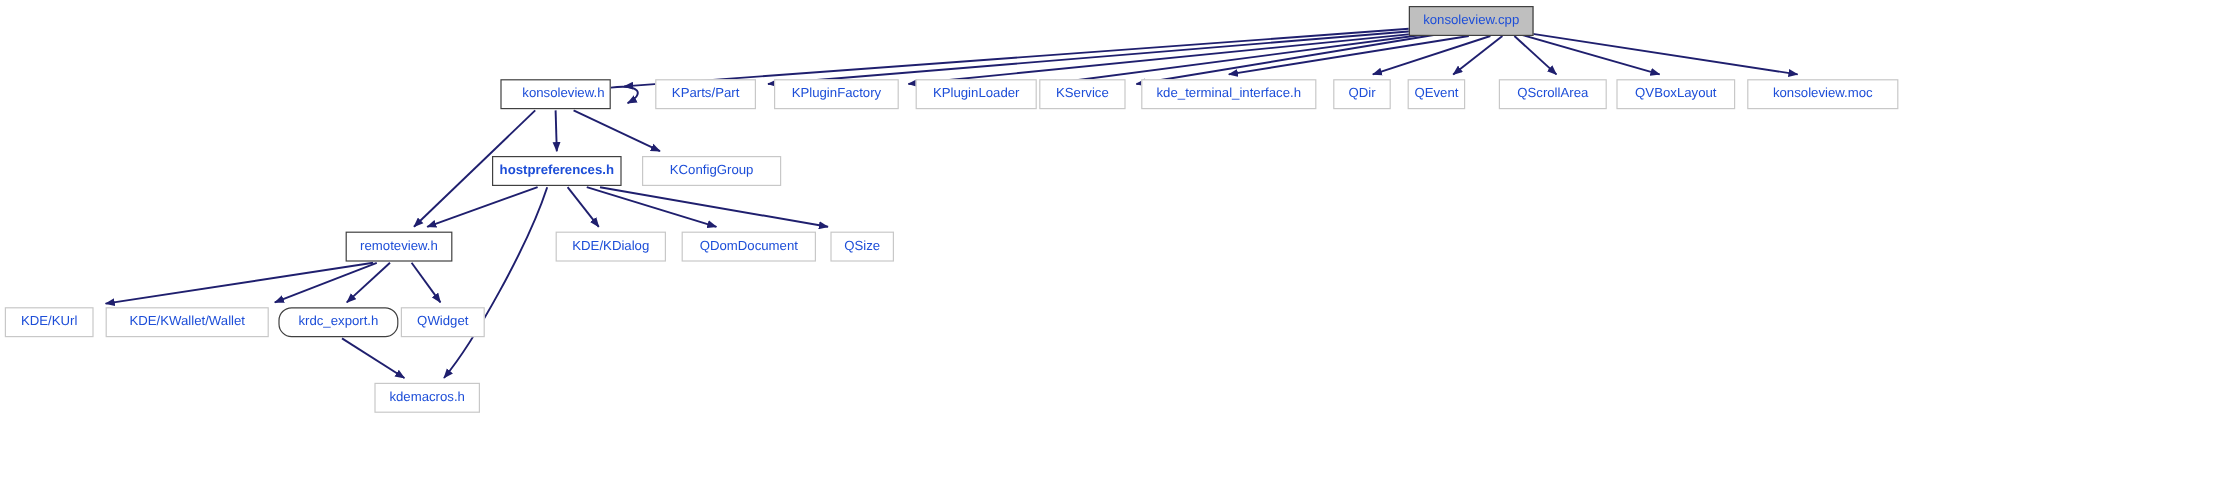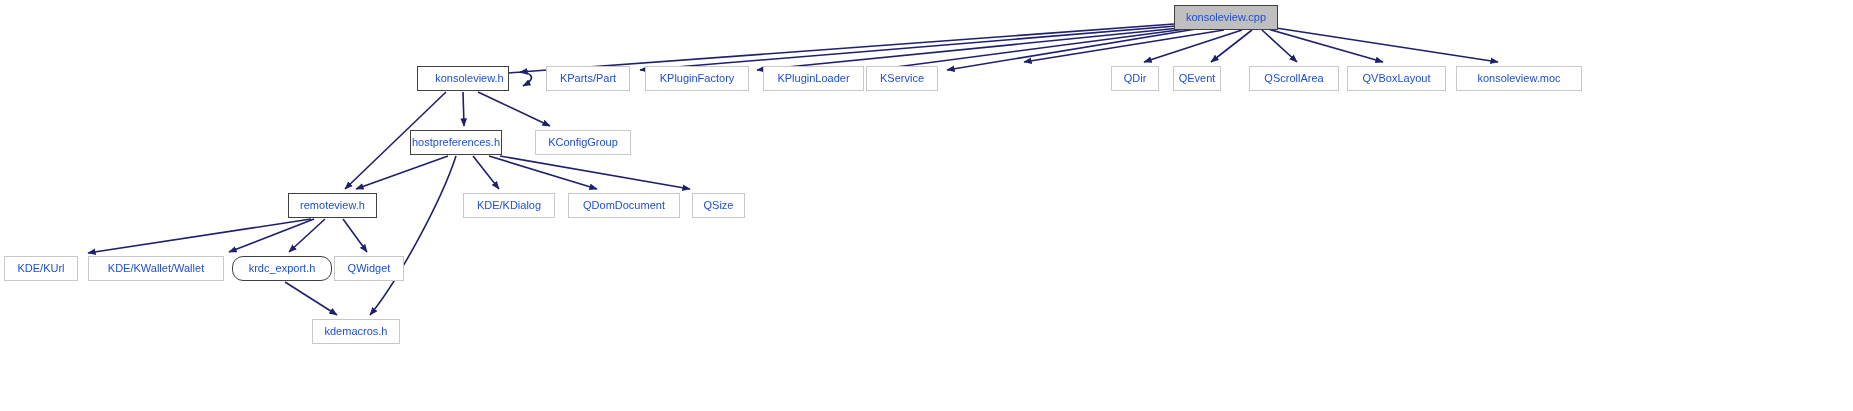--- a/index.html
+++ b/index.html
@@ -106,40 +106,43 @@
   </div>
   <div class="node" style="left:645px;top:66px;width:104px;">
     <span>KPluginFactory</span>
   </div>
   <div class="node" style="left:763px;top:66px;width:101px;">
     <span>KPluginLoader</span>
   </div>
   <div class="node" style="left:866px;top:66px;width:72px;">
     <span>KService</span>
   </div>
+  <div class="node" style="left:951px;top:66px;width:146px;">
+    <span>kde_terminal_interface.h</span>
+  </div>
   <div class="node" style="left:1111px;top:66px;width:48px;">
     <span>QDir</span>
   </div>
   <div class="node" style="left:1173px;top:66px;width:48px;">
     <span>QEvent</span>
   </div>
   <div class="node" style="left:1249px;top:66px;width:90px;">
     <span>QScrollArea</span>
   </div>
   <div class="node" style="left:1347px;top:66px;width:99px;">
     <span>QVBoxLayout</span>
   </div>
   <div class="node" style="left:1456px;top:66px;width:126px;">
     <span>konsoleview.moc</span>
   </div>
 
-  <div class="node hdr" style="left:410px;top:130px;width:92px;">
+  <div class="node hdr" style="left:410px;top:130px;width:108px;font-weight:bold;">
     <span>hostpreferences.h</span>
   </div>
-  <div class="node" style="left:535px;top:130px;width:96px;">
+  <div class="node" style="left:535px;top:130px;width:116px;">
     <span>KConfigGroup</span>
   </div>
 
   <div class="node hdr" style="left:288px;top:193px;width:89px;">
     <span>remoteview.h</span>
   </div>
   <div class="node" style="left:463px;top:193px;width:92px;">
     <span>KDE/KDialog</span>
   </div>
   <div class="node" style="left:568px;top:193px;width:112px;">

